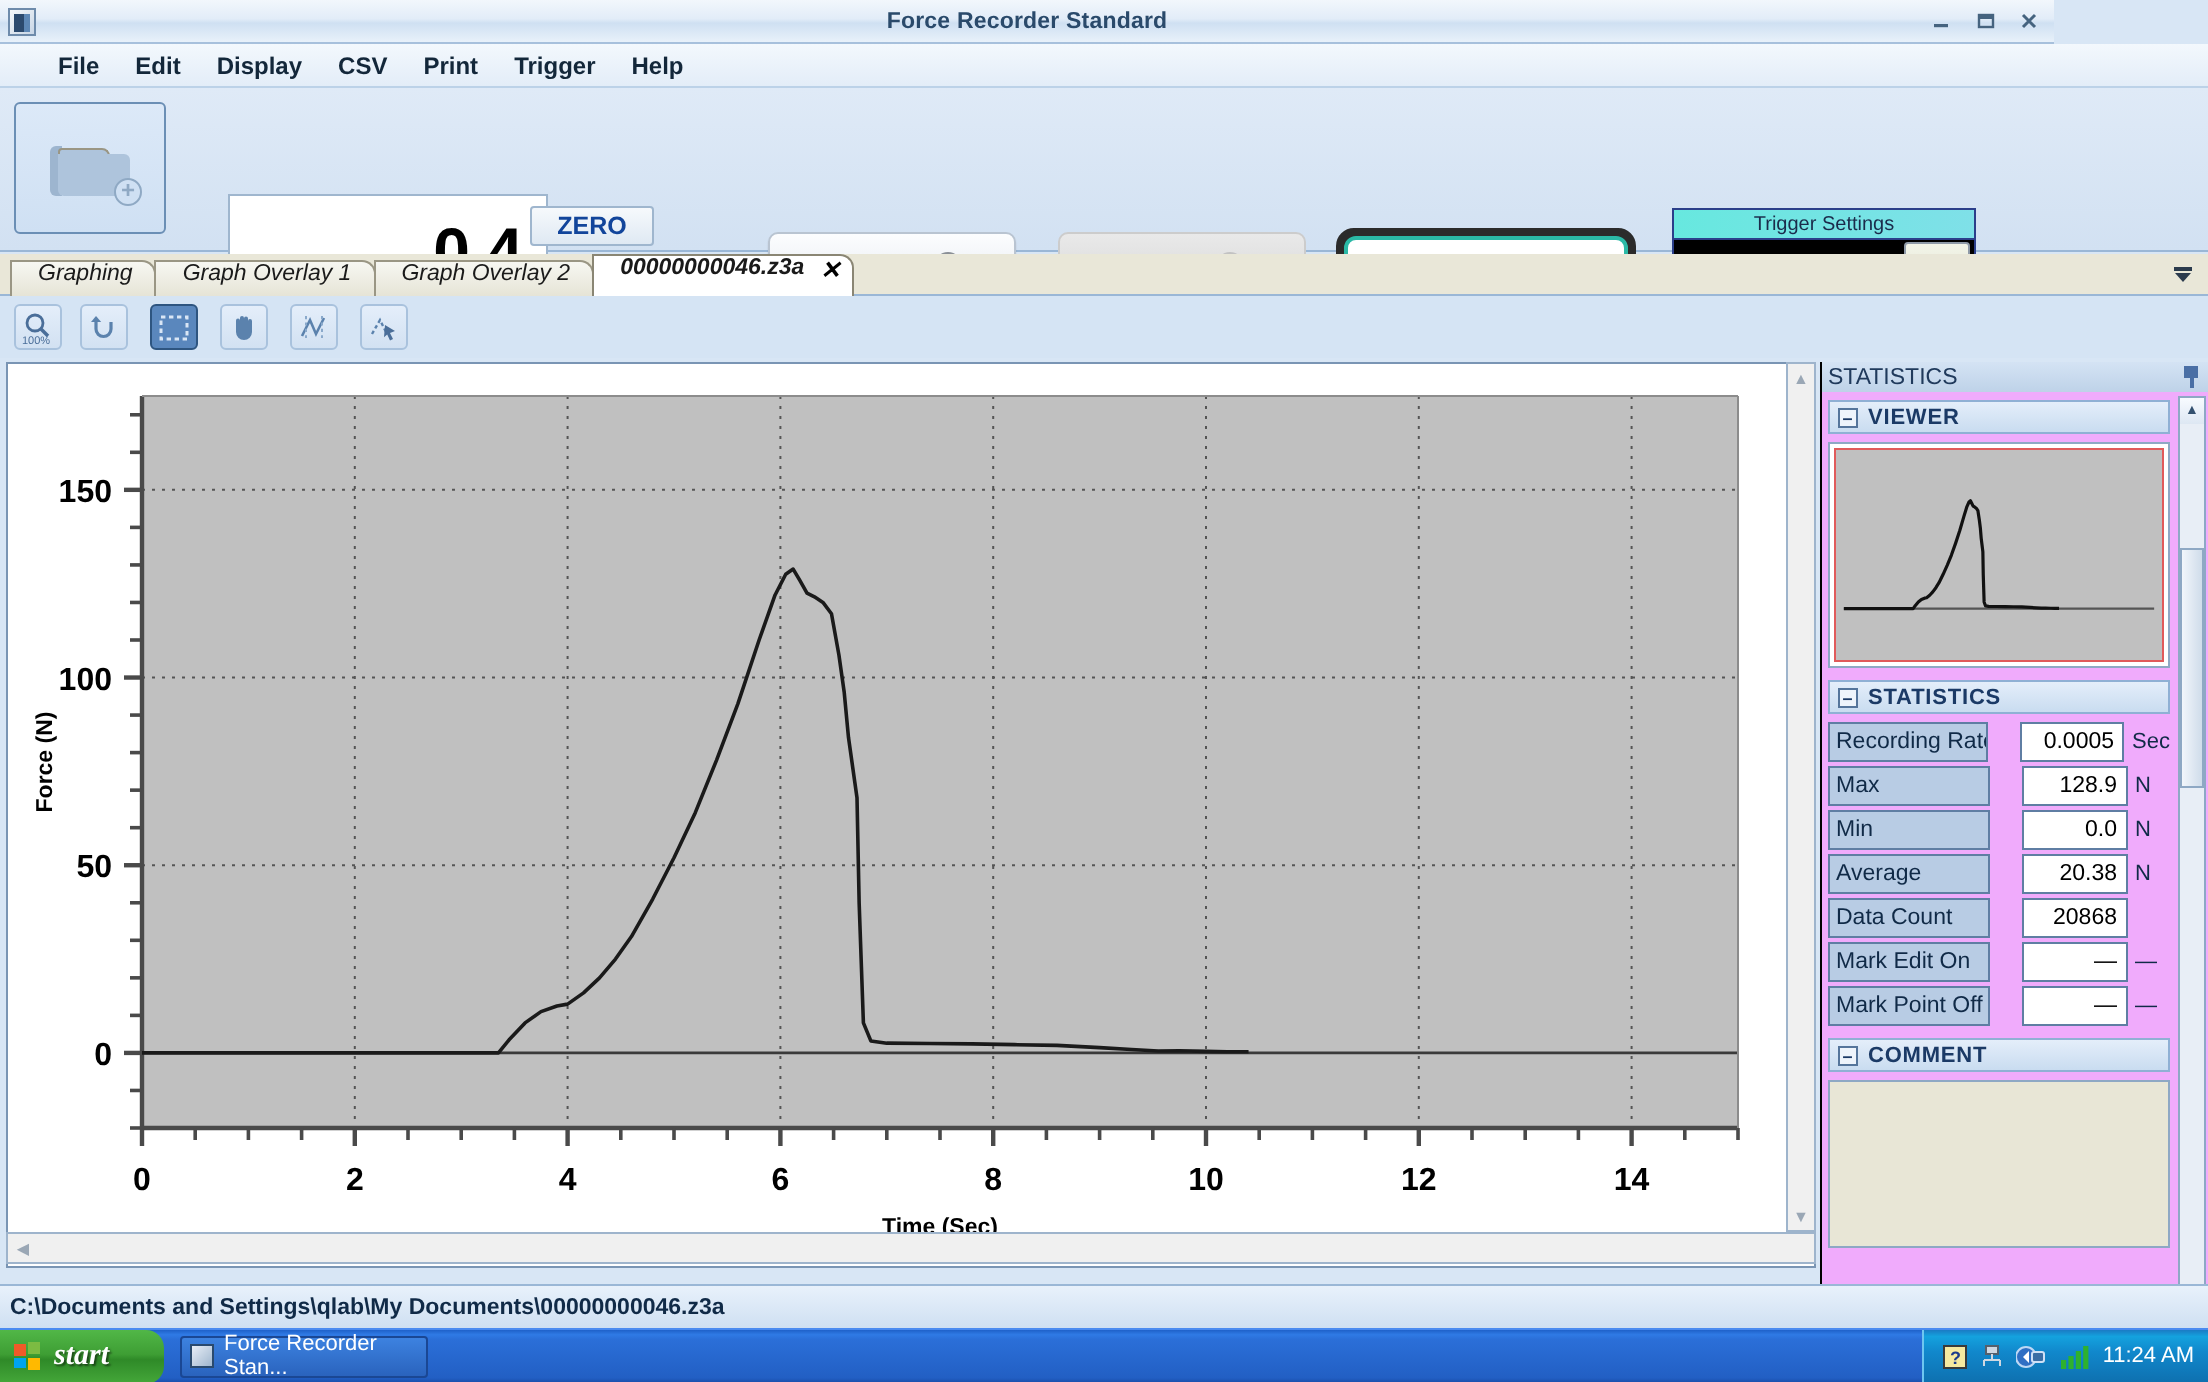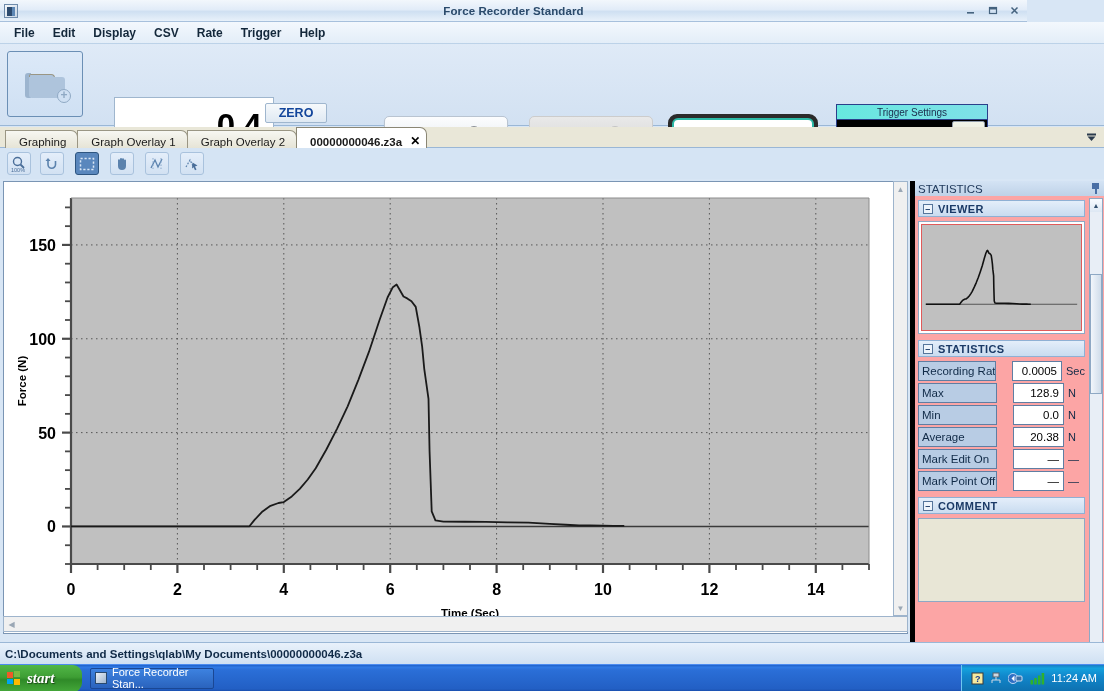--- a/index.html
+++ b/index.html
@@ -44,21 +44,21 @@
     width:17px; height:16px; display:flex; align-items:center; justify-content:center;
     color:#4a6686; font-size:11px; line-height:1;
   }
   .win-btn svg{ display:block; }
 
   
   .menubar {
     position:absolute; left:0; top:22px; width:1104px; height:22px;
     background:linear-gradient(to bottom,#f3f8fd,#e3edf8);
     border-bottom:1px solid #bcd2e8;
-    display:flex; align-items:center; padding-left:5px;
+    display:flex; align-items:center; padding-left:20px;
   }
   .menu-item {
     padding:2px 9px; font-size:12px; font-weight:bold; color:#13273a;
     cursor:default;
   }
 
   
   .toolbar {
     position:absolute; left:0; top:44px; width:1104px; height:82px;
     background:linear-gradient(to bottom,#dfeaf7,#d2e1f2);
@@ -173,24 +173,25 @@
     border-bottom:1px solid #9ab7d6;
   }
   .tabrow { position:absolute; left:5px; top:0; display:flex; align-items:flex-end; height:21px; }
   .tab {
     height:18px; margin-top:3px;
     padding:0 11px 0 13px;
     background:linear-gradient(to bottom,#f7f7f2,#e6e4d6);
     border:1px solid #9a9684; border-bottom:none;
     border-radius:0 7px 0 0;
     font-size:11.5px; color:#1a1a1a;
-    display:flex; align-items:flex-end;
+    display:flex; align-items:flex-start;
     transform:skewX(0deg);
     margin-right:-1px;
     position:relative;
+    font-style:italic;
   }
   .tab.active {
     height:21px; margin-top:0;
     background:#fff; border-color:#8a8674; z-index:3;
     font-weight:bold; font-size:11.5px;
     padding-right:6px;
   }
   .tab .x {
     margin-left:8px; font-size:12px; font-weight:bold; color:#000;
   }
@@ -234,22 +235,22 @@
   }
   .vscroll-chart .arrow{
     width:100%; height:14px; display:flex; align-items:center; justify-content:center;
     color:#9aa7b5; font-size:8px;
   }
   .vscroll-chart .arrow.bot{ position:absolute; bottom:0; }
 
   
   .rightpanel {
     position:absolute; left:910px; top:181px; width:194px; height:483px;
-    background:#fca5a5;
-    border-left:5px solid #000000;
+    background:#f0abfc;
+    border-left:1px solid #000000;
   }
   .rp-title {
     height:15px; background:linear-gradient(to bottom,#d4e3f4,#bed2e8);
     display:flex; align-items:center; justify-content:space-between;
     padding:0 4px 0 3px;
     font-size:11.5px; color:#203a5c;
   }
   .pin { width:9px; height:11px; position:relative; }
   .pin .head{ position:absolute; left:1px; top:0; width:7px; height:6px; background:#4a6fa5; }
   .pin .needle{ position:absolute; left:4px; top:6px; width:1.5px; height:5px; background:#4a6fa5; }
@@ -375,21 +376,21 @@
         </svg>
       </div>
     </div>
   </div>
 
   <div class="menubar">
     <div class="menu-item">File</div>
     <div class="menu-item">Edit</div>
     <div class="menu-item">Display</div>
     <div class="menu-item">CSV</div>
-    <div class="menu-item">Rate</div>
+    <div class="menu-item">Print</div>
     <div class="menu-item">Trigger</div>
     <div class="menu-item">Help</div>
   </div>
 
   <div class="toolbar">
 
     <div class="tb-open">
       <div class="folder">
         <div class="spine"></div>
         <div class="tab"></div>
@@ -636,20 +637,25 @@
           <div class="stat-lbl">Min</div>
           <div class="stat-val">0.0</div>
           <div class="stat-unit">N</div>
         </div>
         <div class="stat-row">
           <div class="stat-lbl">Average</div>
           <div class="stat-val">20.38</div>
           <div class="stat-unit">N</div>
         </div>
         <div class="stat-row">
+          <div class="stat-lbl">Data Count</div>
+          <div class="stat-val">20868</div>
+          <div class="stat-unit"></div>
+        </div>
+        <div class="stat-row">
           <div class="stat-lbl">Mark Edit On</div>
           <div class="stat-val">—</div>
           <div class="stat-unit">—</div>
         </div>
         <div class="stat-row">
           <div class="stat-lbl">Mark Point Off</div>
           <div class="stat-val">—</div>
           <div class="stat-unit">—</div>
         </div>
       </div>

